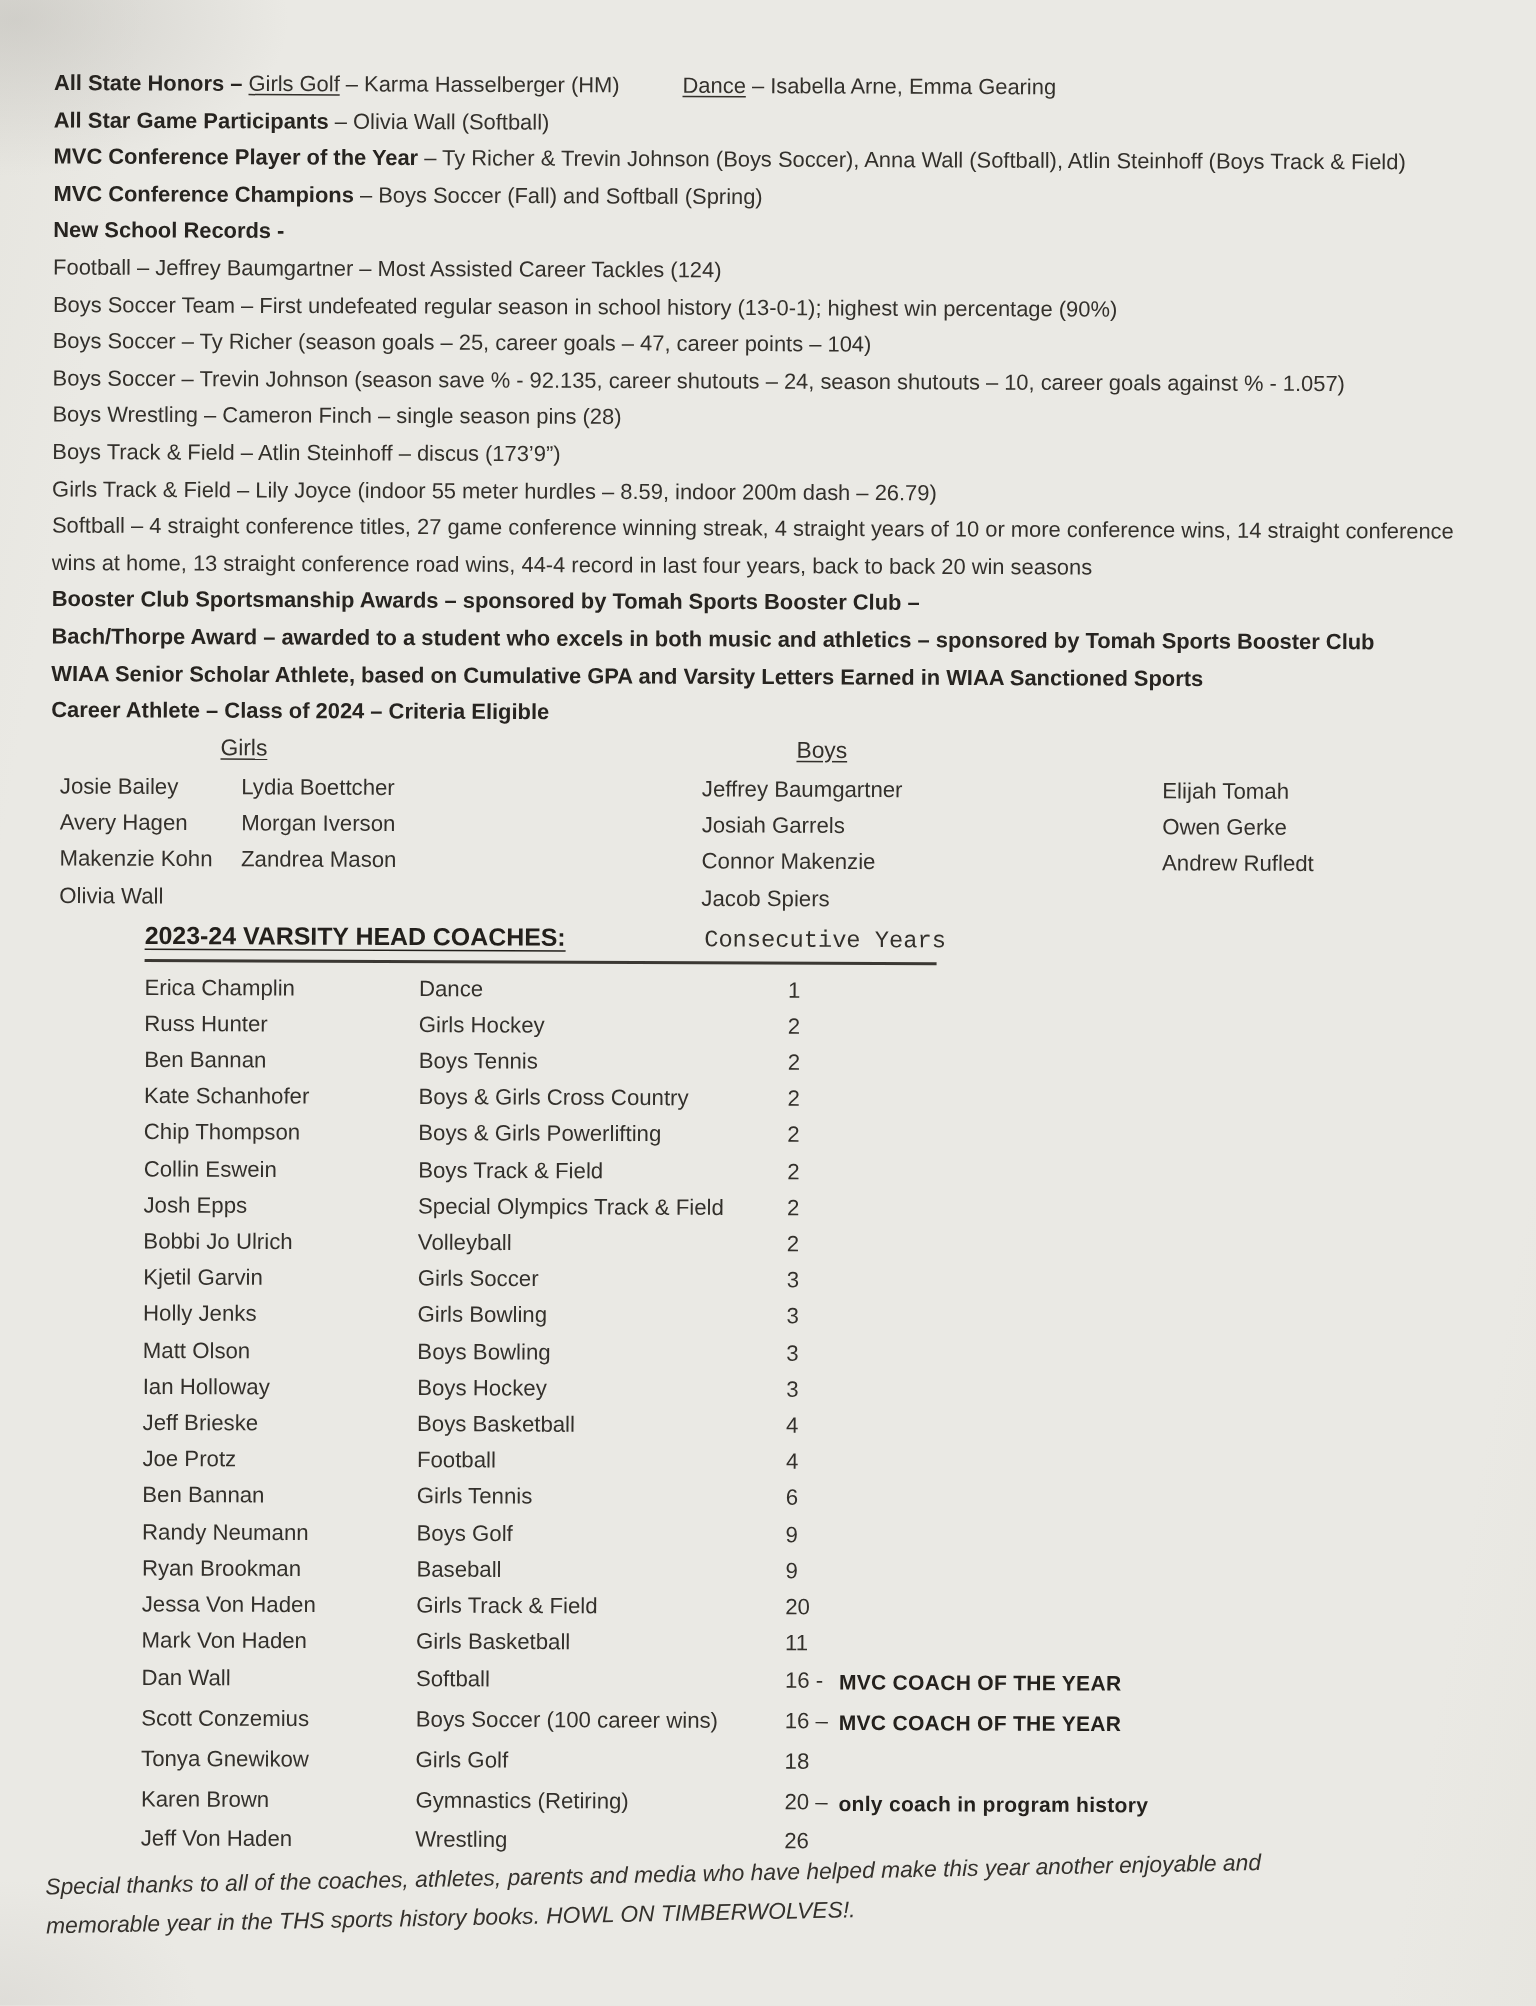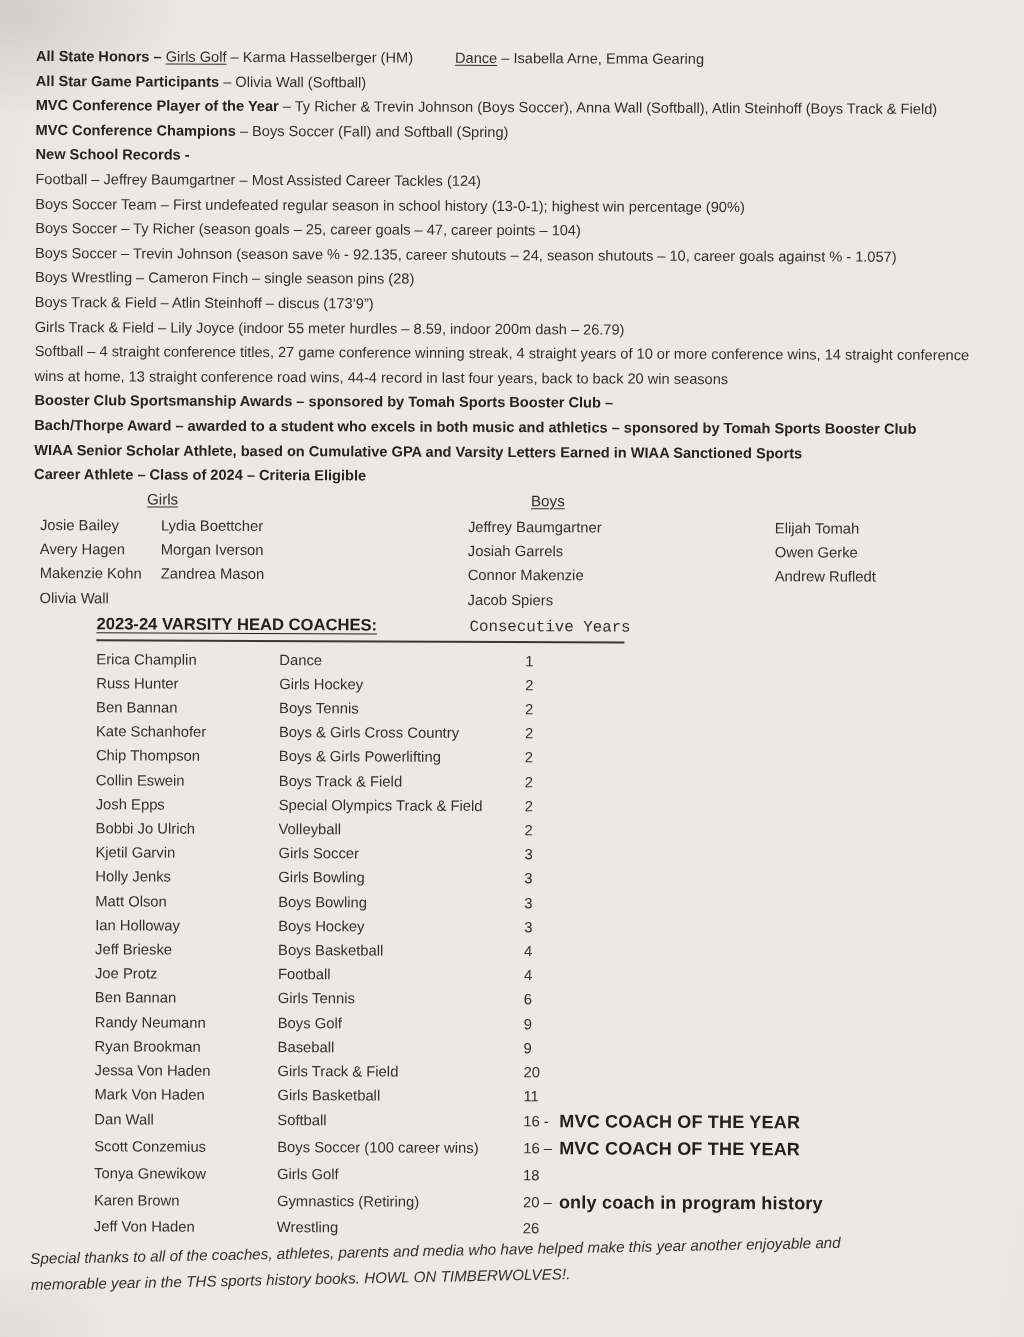--- a/index.html
+++ b/index.html
@@ -38,21 +38,21 @@
   .ctitle{position:absolute;left:0;top:0;font-size:16.6px;font-weight:bold;color:#23201c;
           text-decoration:underline;text-underline-offset:3px;white-space:nowrap;}
   .cyhead{position:absolute;left:373px;top:2px;font-size:15.8px;white-space:nowrap;font-family:Liberation Mono, monospace;}
   .crows{margin-top:6px;}
   .crow{position:relative;height:24.2px;font-size:14.8px;line-height:24.2px;}
   .crow.tall{height:26.8px;line-height:26.8px;}
   .cname{position:absolute;left:63px;white-space:nowrap;text-align:center;}
   .csport{position:absolute;left:246px;white-space:nowrap;}
   .cyears{position:absolute;left:492px;white-space:nowrap;}
   .cnote{position:absolute;left:528px;white-space:nowrap;font-weight:bold;color:#24211d;
-         font-size:18px;letter-spacing:.2px;}
+         font-size:14px;letter-spacing:.2px;}
 
   .footer{
     position:absolute;left:30px;top:1246px;width:850px;
     transform:rotate(-1.15deg);transform-origin:top left;
     font-style:italic;font-size:15.2px;line-height:26px;color:#34312c;
   }
 </style>
 </head>
 <body>
 

